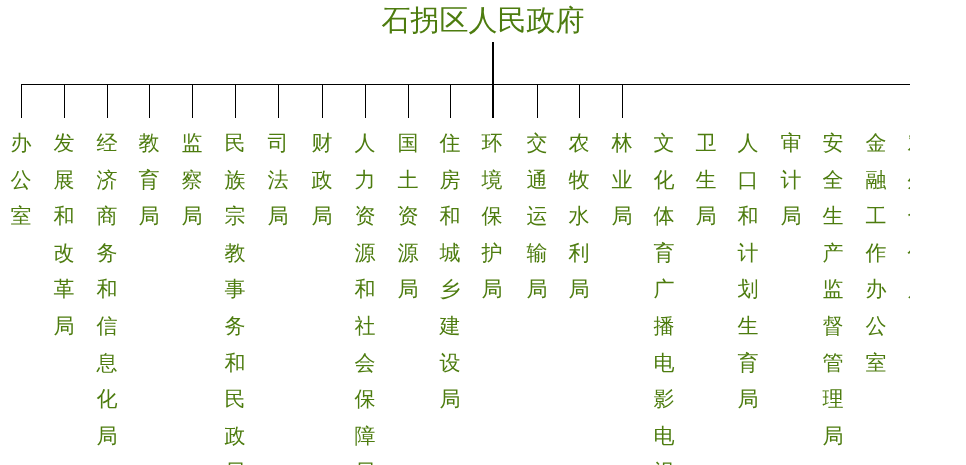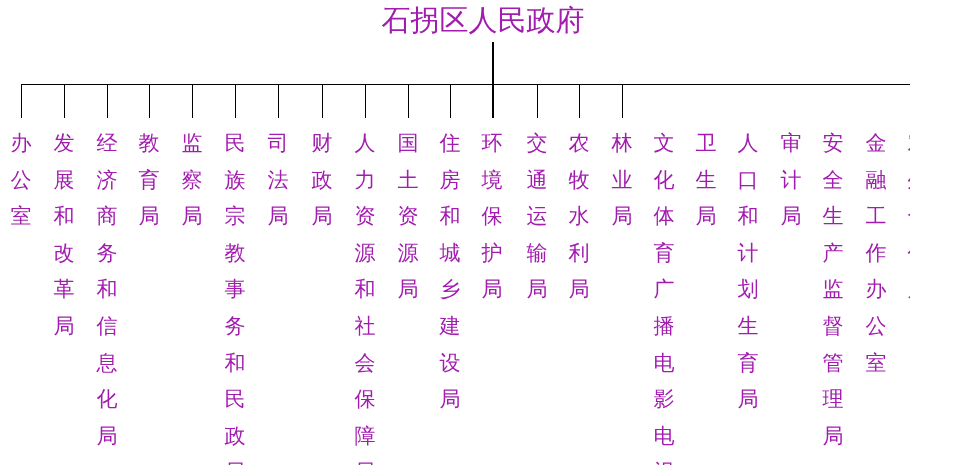--- a/index.html
+++ b/index.html
@@ -8,21 +8,21 @@
     padding: 0;
     background: #ffffff;
   }
   #chart-root {
     position: relative;
     width: 910px;
     height: 465px;
     background: #ffffff;
     overflow: hidden;
     font-family: "DejaVu Serif", "Liberation Serif", serif;
-    color: #a21caf;
+    color: #4d7c0f;
   }
 
   
   #org-title {
     position: absolute;
     left: 0;
     top: 2px;
     width: 966px;
     text-align: center;
     font-size: 29px;

